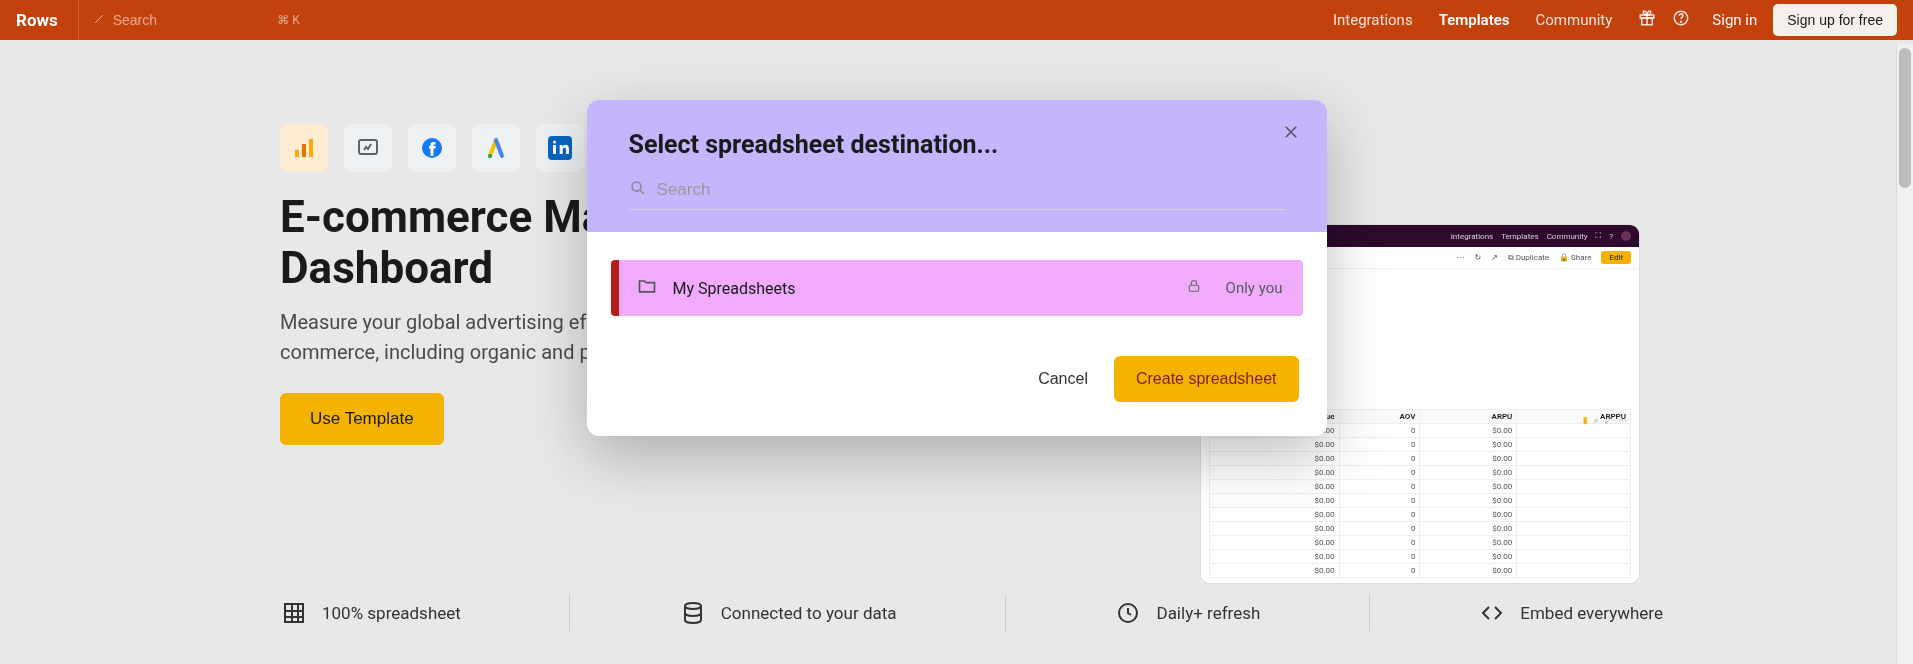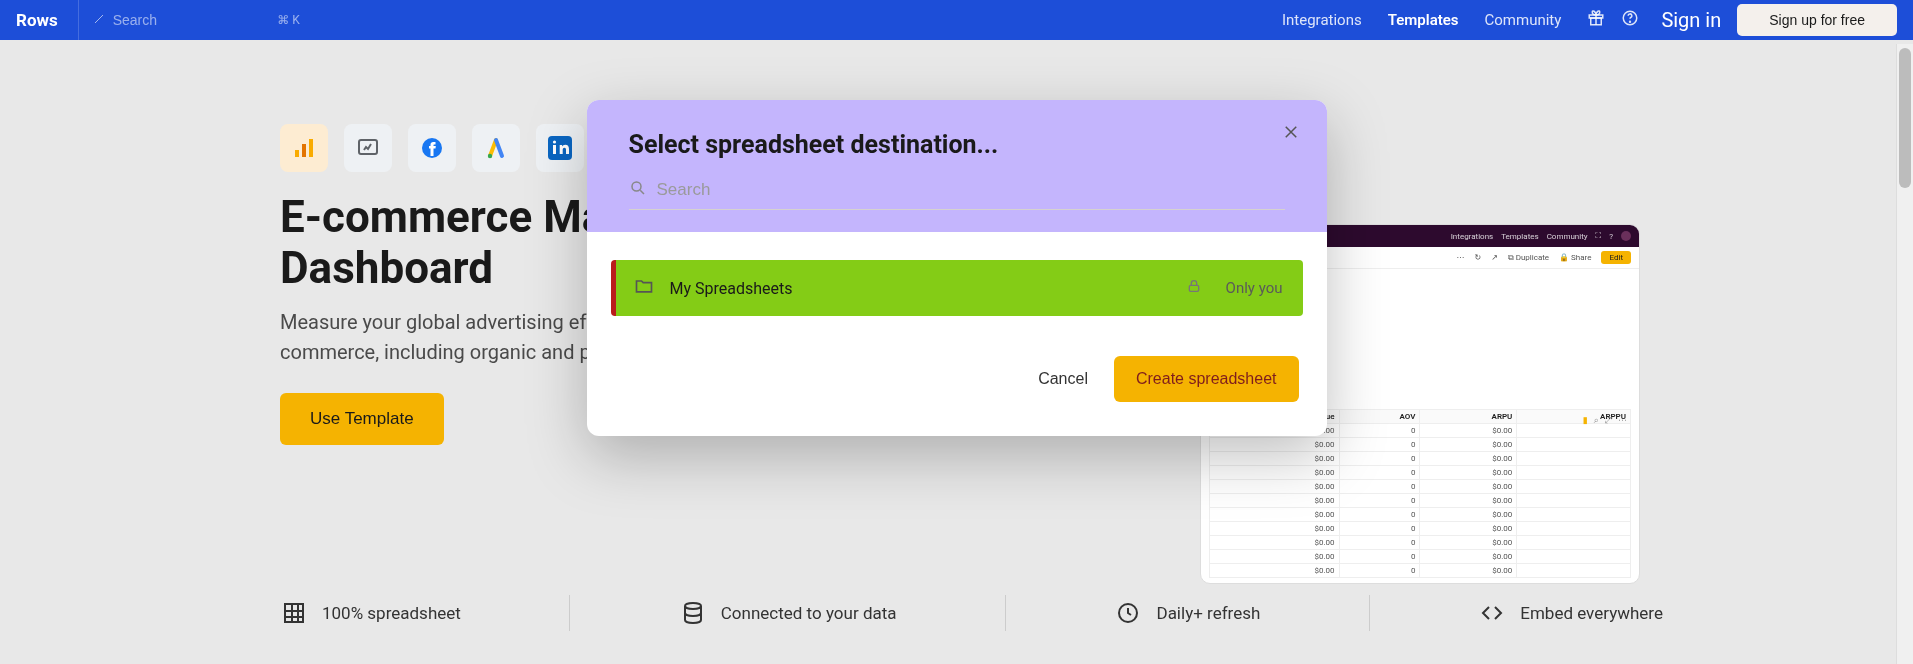--- a/index.html
+++ b/index.html
@@ -6,21 +6,21 @@
   body {
     font-family: -apple-system, BlinkMacSystemFont, "Segoe UI", Roboto, sans-serif;
     background: #e8e8e8;
     width: 1913px;
     height: 664px;
     overflow: hidden;
     position: relative;
   }
   
   .topnav {
-    background: #1d4ed8;
+    background: #c2410c;
     height: 40px;
     display: flex;
     align-items: center;
     padding: 0 16px;
     color: #fff;
   }
   .brand { font-weight: 700; font-size: 17px; margin-right: 20px; color:#fff; }
   .search-box {
     display: flex;
     align-items: center;
@@ -41,27 +41,27 @@
     flex: 1;
   }
   .search-box input::placeholder { color: rgba(255,255,255,.55); }
   .search-box .kbd { position:absolute; right:8px; font-size:12px; opacity:.55; }
   .nav-spacer { flex: 1; }
   .nav-links { display:flex; align-items:center; gap:26px; }
   .nav-link { color: rgba(255,255,255,.85); font-size:15px; cursor:pointer; }
   .nav-link.active { color:#fff; font-weight:600; }
   .nav-icons { display:flex; align-items:center; gap:16px; margin-left:26px; }
   .nav-icon { color: rgba(255,255,255,.85); cursor:pointer; }
-  .signin { color:#fff; font-size:20px; margin-left:22px; cursor:pointer; }
+  .signin { color:#fff; font-size:15px; margin-left:22px; cursor:pointer; }
   .signup-btn {
     background:#f4f0ec;
     color:#1a1a1a;
     border:none;
     border-radius:5px;
-    padding:8px 32px;
+    padding:8px 14px;
     font-size:14px;
     font-weight:500;
     margin-left:16px;
     cursor:pointer;
   }
 
   
   .page {
     position:absolute;
     top:44px; left:0; right:0;
@@ -151,22 +151,22 @@
     border-bottom:1px solid #d6d2cf; padding-bottom:8px;
   }
   .modal-search input {
     border:none; outline:none; background:transparent;
     font-size:17px; flex:1; color:#333;
   }
   .modal-search input::placeholder { color:#9a9a9a; }
   .modal-body { padding: 28px 24px 10px 24px; }
   .dest-row {
     display:flex; align-items:center; justify-content:space-between;
-    background:#84cc16;
-    border-left:5px solid #b91c1c;
+    background:#f0abfc;
+    border-left:8px solid #b91c1c;
     border-radius:4px;
     padding: 16px 20px 16px 18px;
     font-size:16px; color:#1a1a1a;
   }
   .dest-left { display:flex; align-items:center; gap:16px; }
   .dest-right { display:flex; align-items:center; gap:24px; color:#5a5a5a; font-size:15px; }
   .modal-footer {
     display:flex; justify-content:flex-end; align-items:center;
     gap:26px; padding: 30px 28px 34px 28px;
   }

